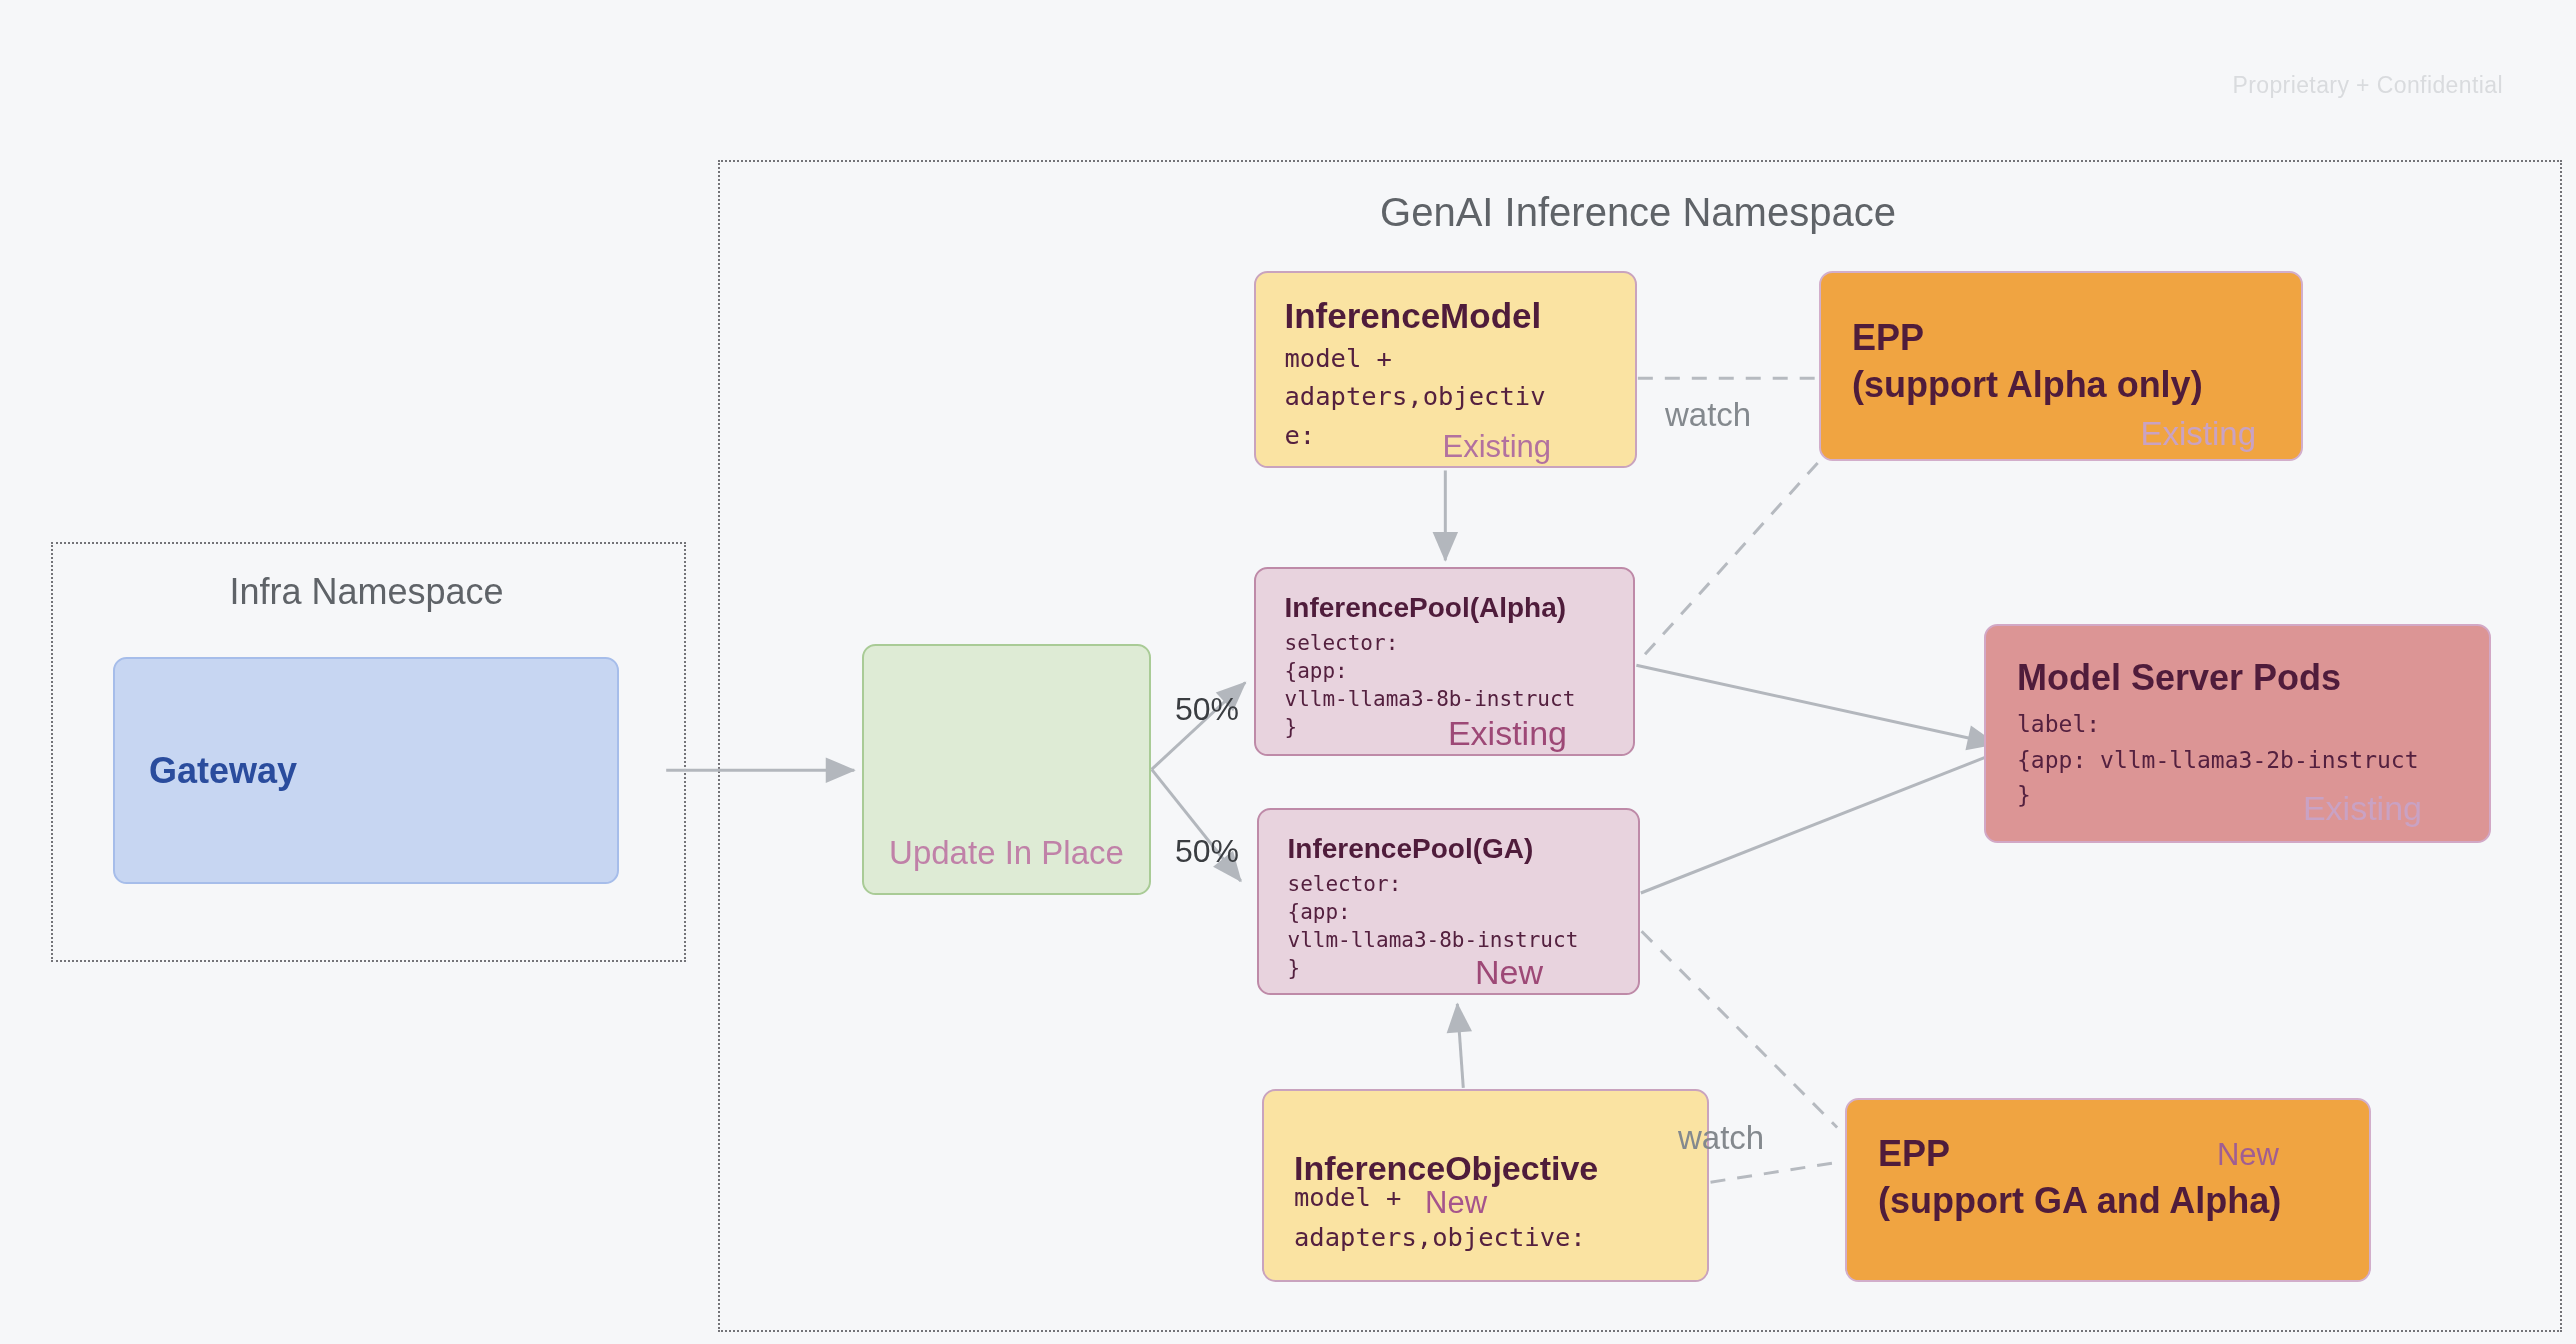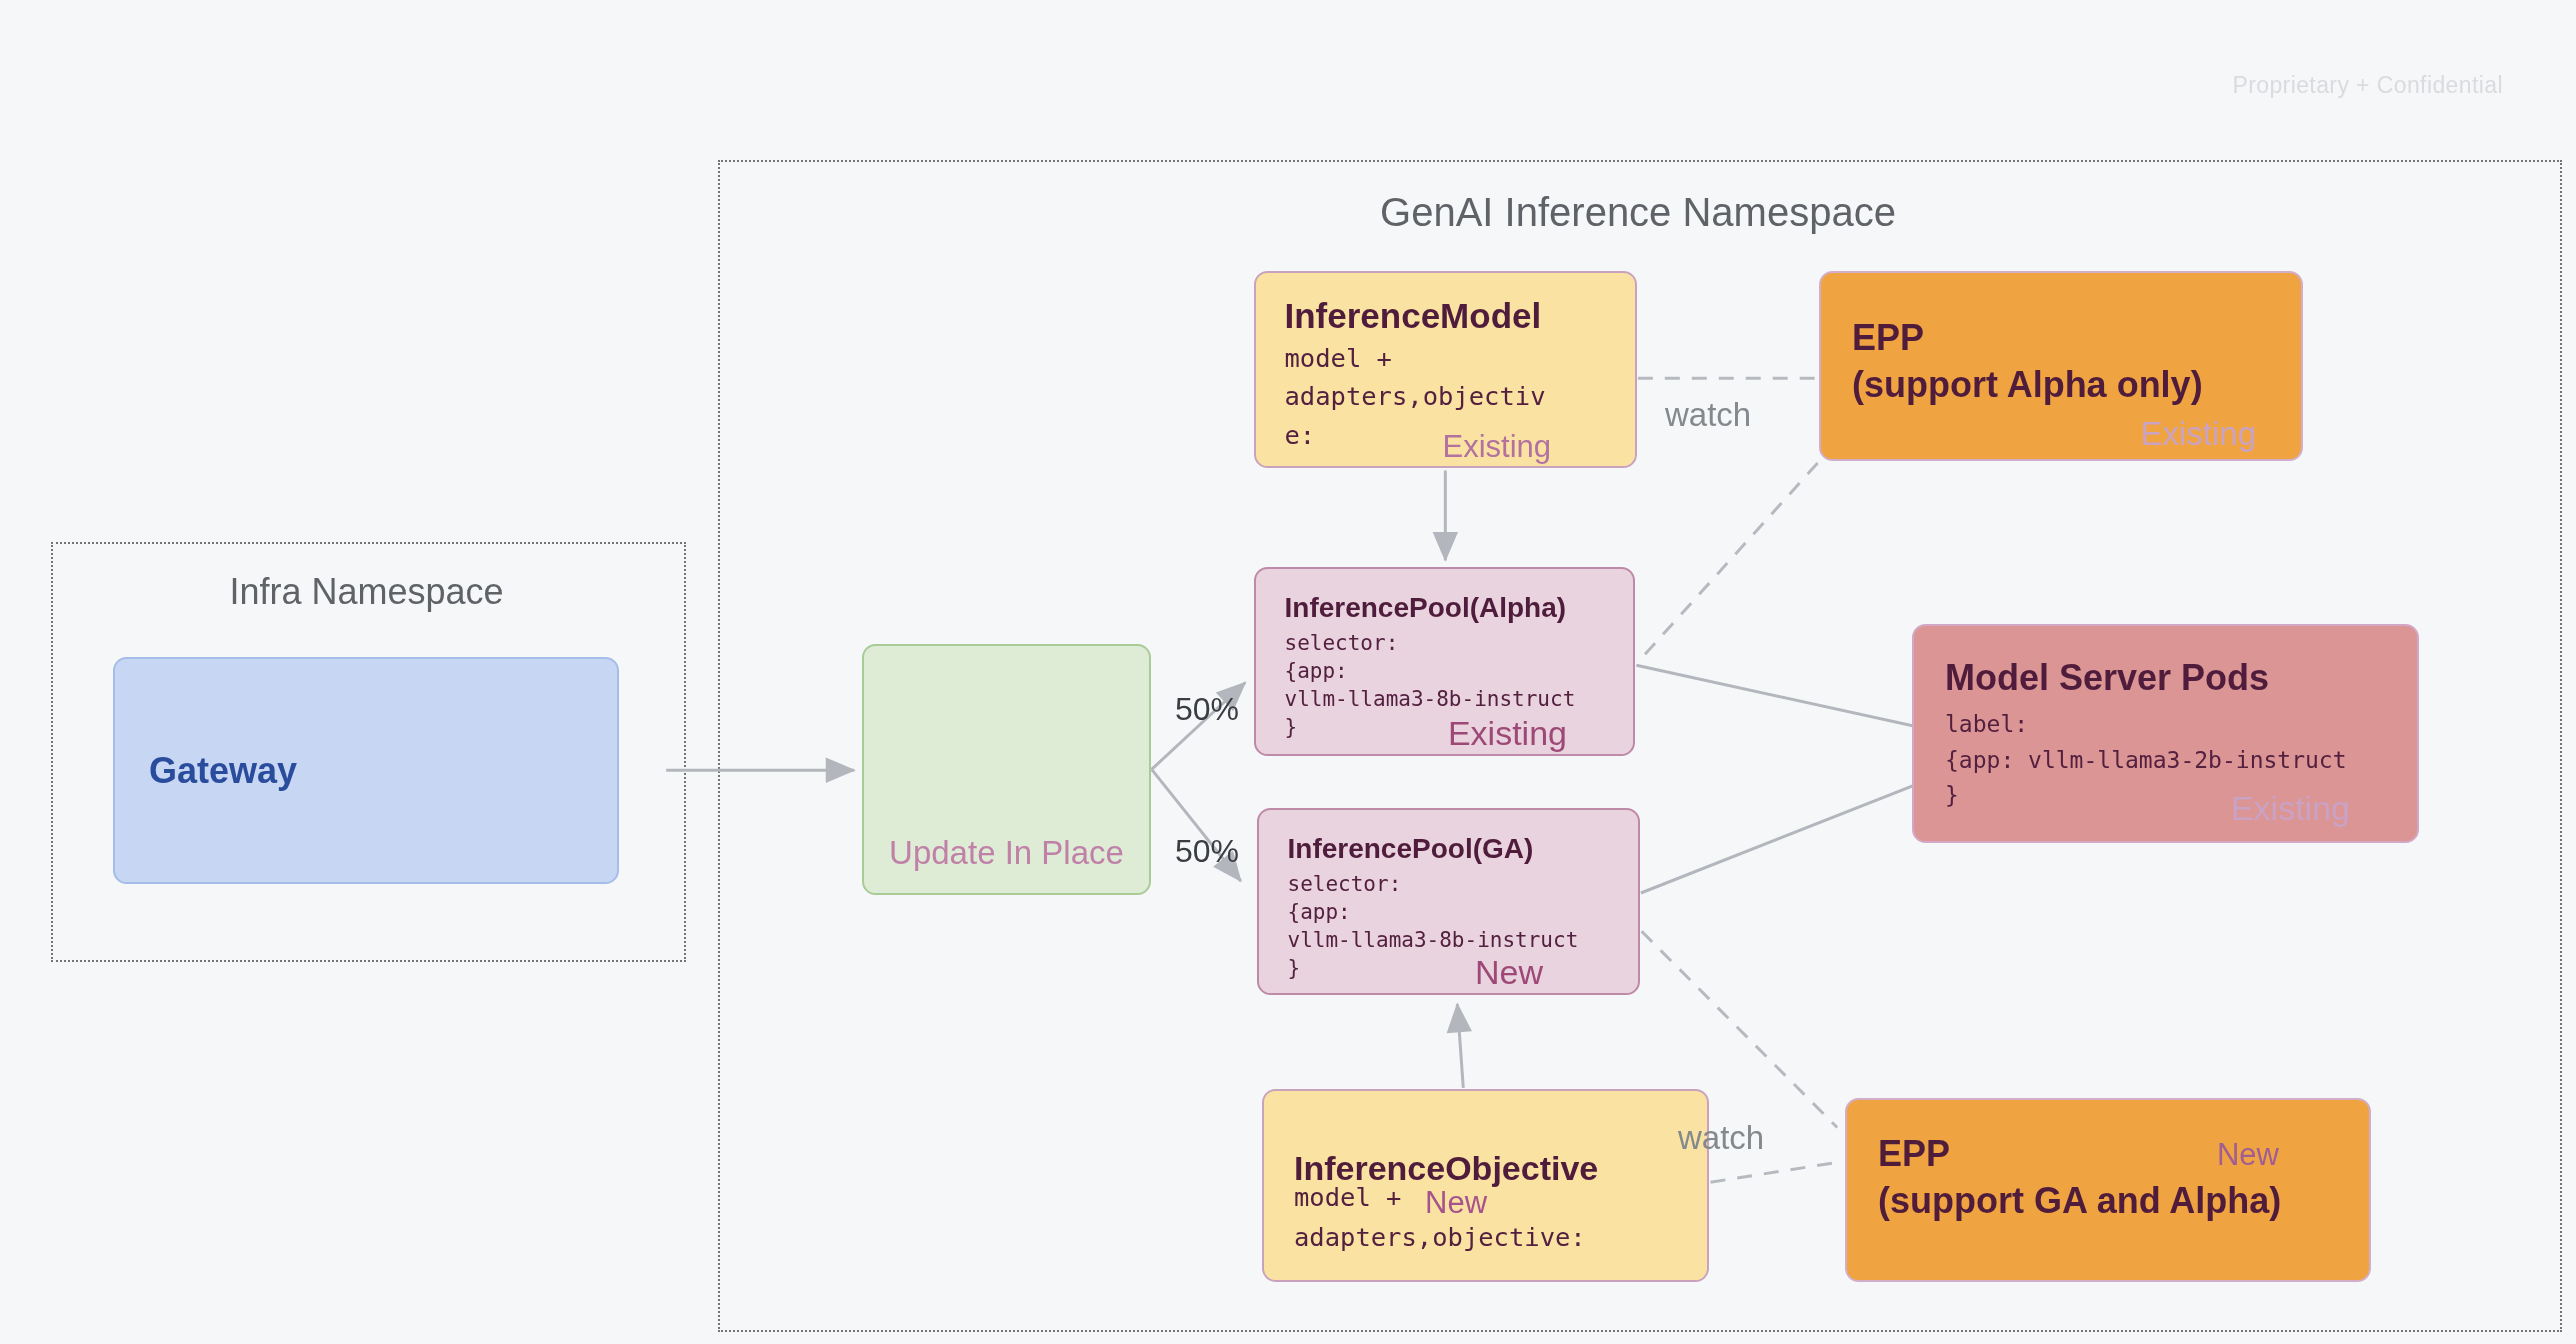--- a/index.html
+++ b/index.html
@@ -116,21 +116,21 @@
 
 <div class="node pinkpool" style="left:1257px;top:808px;width:383px;height:187px;">
   <div class="title" style="position:absolute;left:28.5px;top:21px;font-size:28px;">InferencePool(GA)</div>
   <div class="code" style="position:absolute;left:28.5px;top:61px;font-size:21px;line-height:1.33;">selector:
 {app:
 vllm-llama3-8b-instruct
 }</div>
   <div class="badge badge-dark" style="right:95px;bottom:1.5px;">New</div>
 </div>
 
-<div class="node salmon" style="left:1912px;top:624px;width:507px;height:219px;">
+<div class="node salmon" style="left:1984px;top:624px;width:507px;height:219px;">
   <div class="title" style="position:absolute;left:31px;top:28.5px;font-size:36px;">Model Server Pods</div>
   <div class="code" style="position:absolute;left:31px;top:81px;font-size:23px;line-height:1.55;">label:
 {app: vllm-llama3-2b-instruct
 }</div>
   <div class="badge badge-light" style="right:67px;bottom:13.5px;font-size:34px;">Existing</div>
 </div>
 
 <div class="node yellow" style="left:1262px;top:1089px;width:447px;height:193px;">
   <div class="title" style="position:absolute;left:30px;top:39px;font-size:34px;margin-top:16px;">InferenceObjective</div>
   <div class="code" style="position:absolute;left:30px;top:87px;font-size:25.5px;line-height:1.55;">model +

